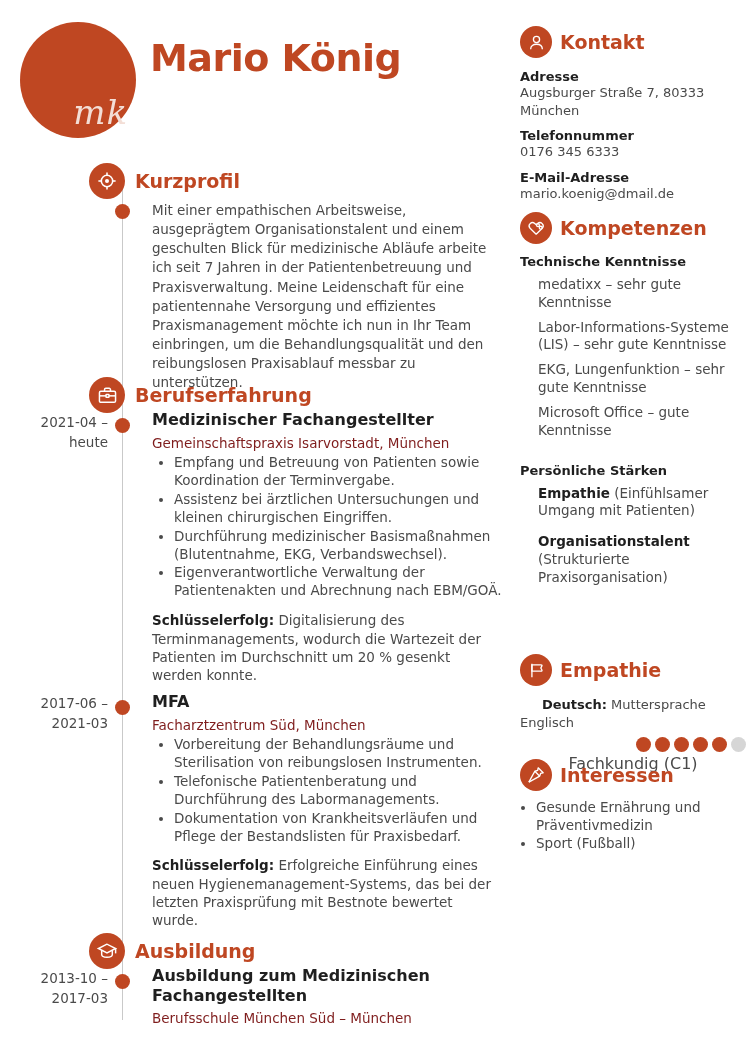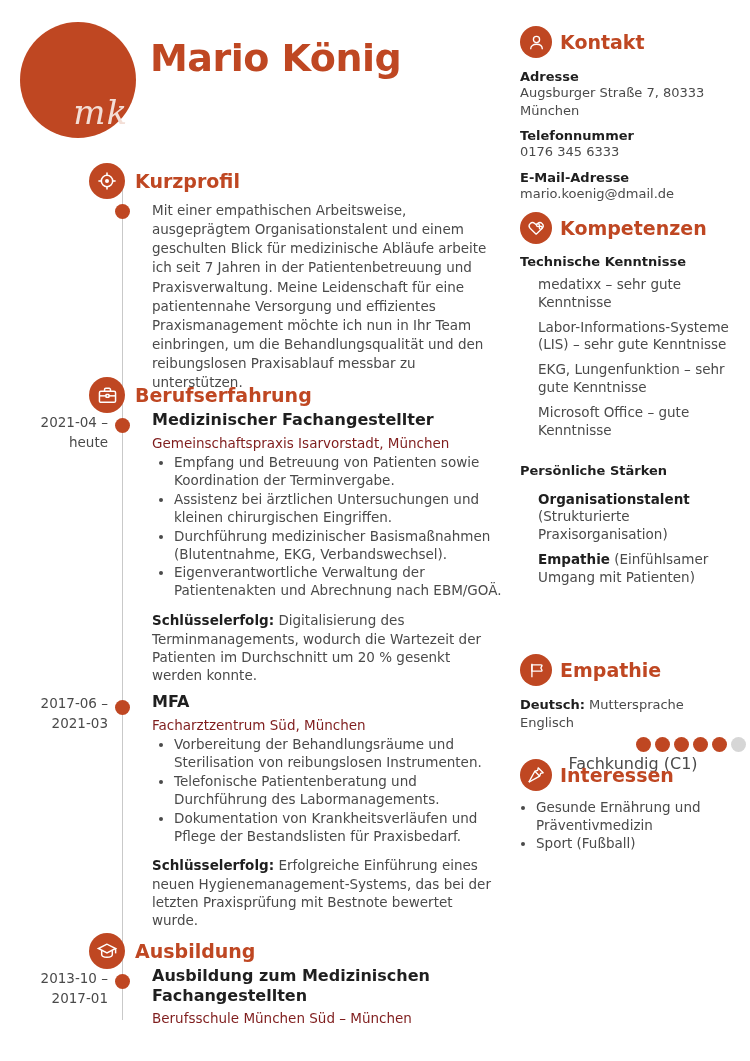--- a/index.html
+++ b/index.html
@@ -317,21 +317,21 @@
     <div class="sec-badge">
       <svg width="22" height="22" viewBox="0 0 24 24" fill="none" stroke="#fff" stroke-width="1.6">
         <path d="M12 4.6 2.6 9.3 12 14l9.4-4.7z"></path>
         <path d="M6.2 11.2v4.6c0 1.7 2.6 3 5.8 3s5.8-1.3 5.8-3v-4.6"></path>
         <line x1="21.4" y1="9.3" x2="21.4" y2="14.6"></line>
       </svg>
     </div>
     <div class="sec-title">Ausbildung</div>
   </div>
   <div class="dot" style="top:974px;"></div>
-  <div class="daterange" style="top:969px;">2013-10 – 2017-01</div>
+  <div class="daterange" style="top:969px;">2013-10 – 2017-03</div>
   <div class="entry-body" style="top:966px;">
     <div class="entry-title">Ausbildung zum Medizinischen Fachangestellten</div>
     <div class="entry-org">Berufsschule München Süd – München</div>
   </div>
 </div>
 
 <div class="side-col">
 
   <div class="side-sec" style="top:24px;">
     <div class="side-head">
@@ -363,35 +363,35 @@
       <div class="side-title">Kompetenzen</div>
     </div>
 
     <div class="side-sublabel" style="margin-top:8px;">Technische Kenntnisse</div>
     <div class="skill-item"><span>medatixx – sehr gute Kenntnisse</span></div>
     <div class="skill-item"><span>Labor-Informations-Systeme (LIS) – sehr gute Kenntnisse</span></div>
     <div class="skill-item"><span>EKG, Lungenfunktion – sehr gute Kenntnisse</span></div>
     <div class="skill-item"><span>Microsoft Office – gute Kenntnisse</span></div>
 
     <div class="side-sublabel" style="margin-top:23px;">Persönliche Stärken</div>
+    <div class="skill-item"><b>Empathie</b><span> (Einfühlsamer Umgang mit Patienten)</span></div>
     <div class="skill-item" style="margin-top:13px;"><b>Organisationstalent</b><span> (Strukturierte Praxisorganisation)</span></div>
-    <div class="skill-item"><b>Empathie</b><span> (Einfühlsamer Umgang mit Patienten)</span></div>
   </div>
 
   <div class="side-sec" style="top:652px;">
     <div class="side-head">
       <div class="side-badge">
         <svg width="19" height="19" viewBox="0 0 24 24" fill="none" stroke="#fff" stroke-width="1.7" stroke-linejoin="round">
           <line x1="6.2" y1="3.6" x2="6.2" y2="20.6"></line>
           <path d="M6.2 4.8h11.6c1 0 1.4.6 1 1.4l-1.3 2.6 1.3 2.6c.4.8 0 1.4-1 1.4H6.2z"></path>
         </svg>
       </div>
       <div class="side-title">Empathie</div>
     </div>
-    <div class="lang-line" style="margin-top:8px;"><b>Deutsch:</b><span> Muttersprache</span></div>
+    <div class="lang-line" style="margin-top:8px;margin-left:22px;"><b>Deutsch:</b><span> Muttersprache</span></div>
     <div class="lang-line">Englisch</div>
     <div class="rating">
       <div class="rdot on"></div>
       <div class="rdot on"></div>
       <div class="rdot on"></div>
       <div class="rdot on"></div>
       <div class="rdot on"></div>
       <div class="rdot off"></div>
     </div>
     <div class="rating-label">Fachkundig (C1)</div>

